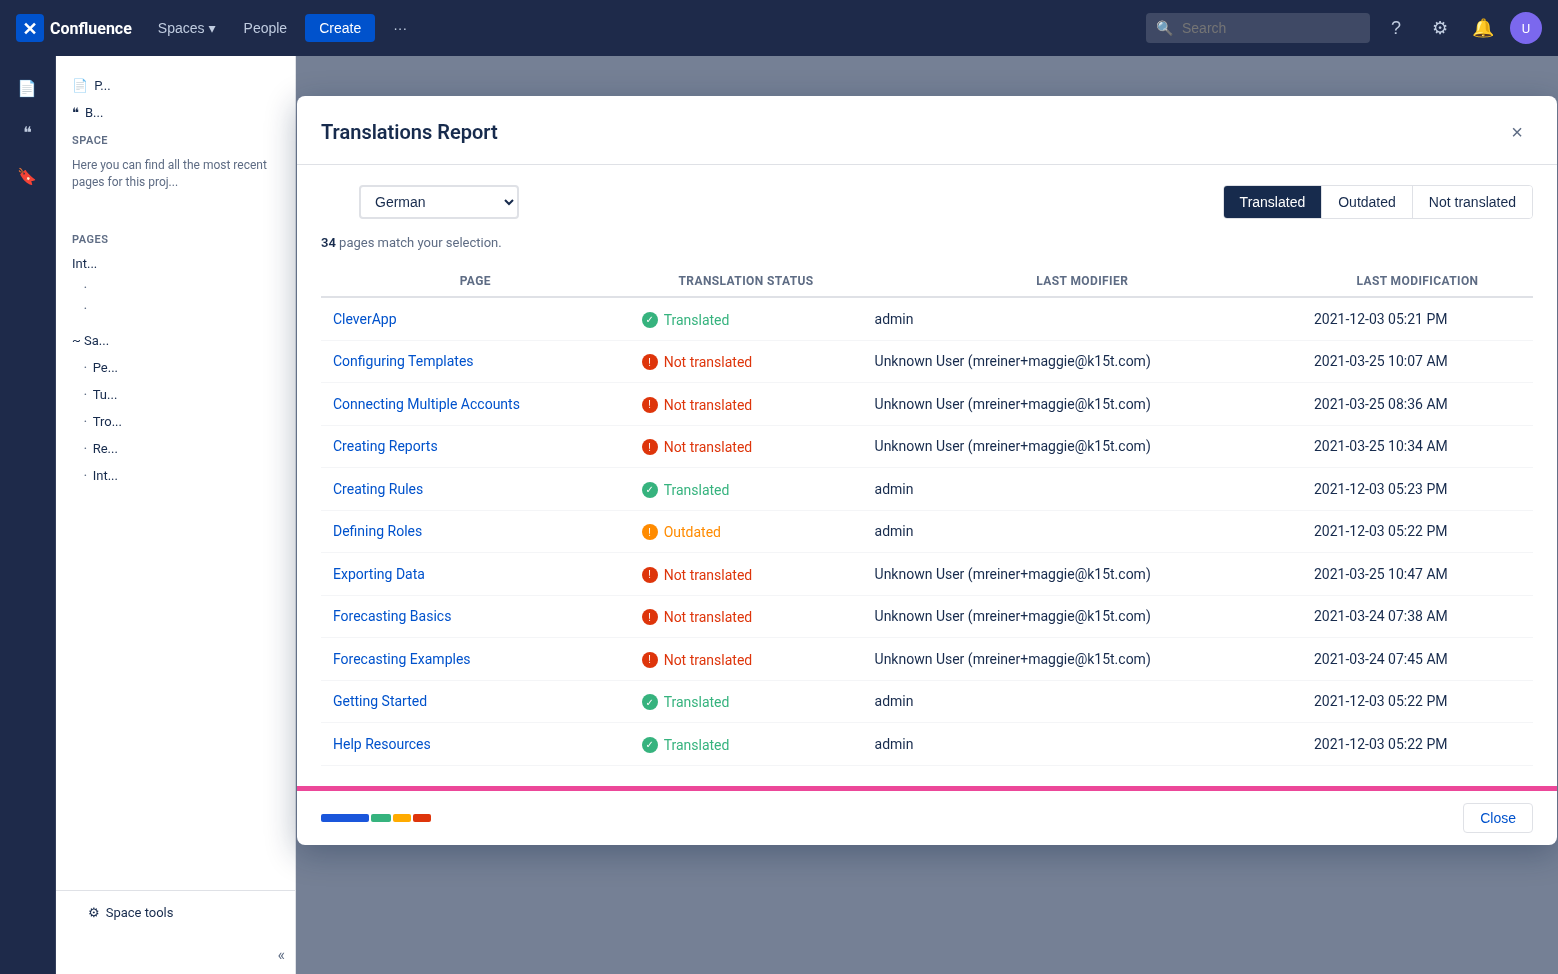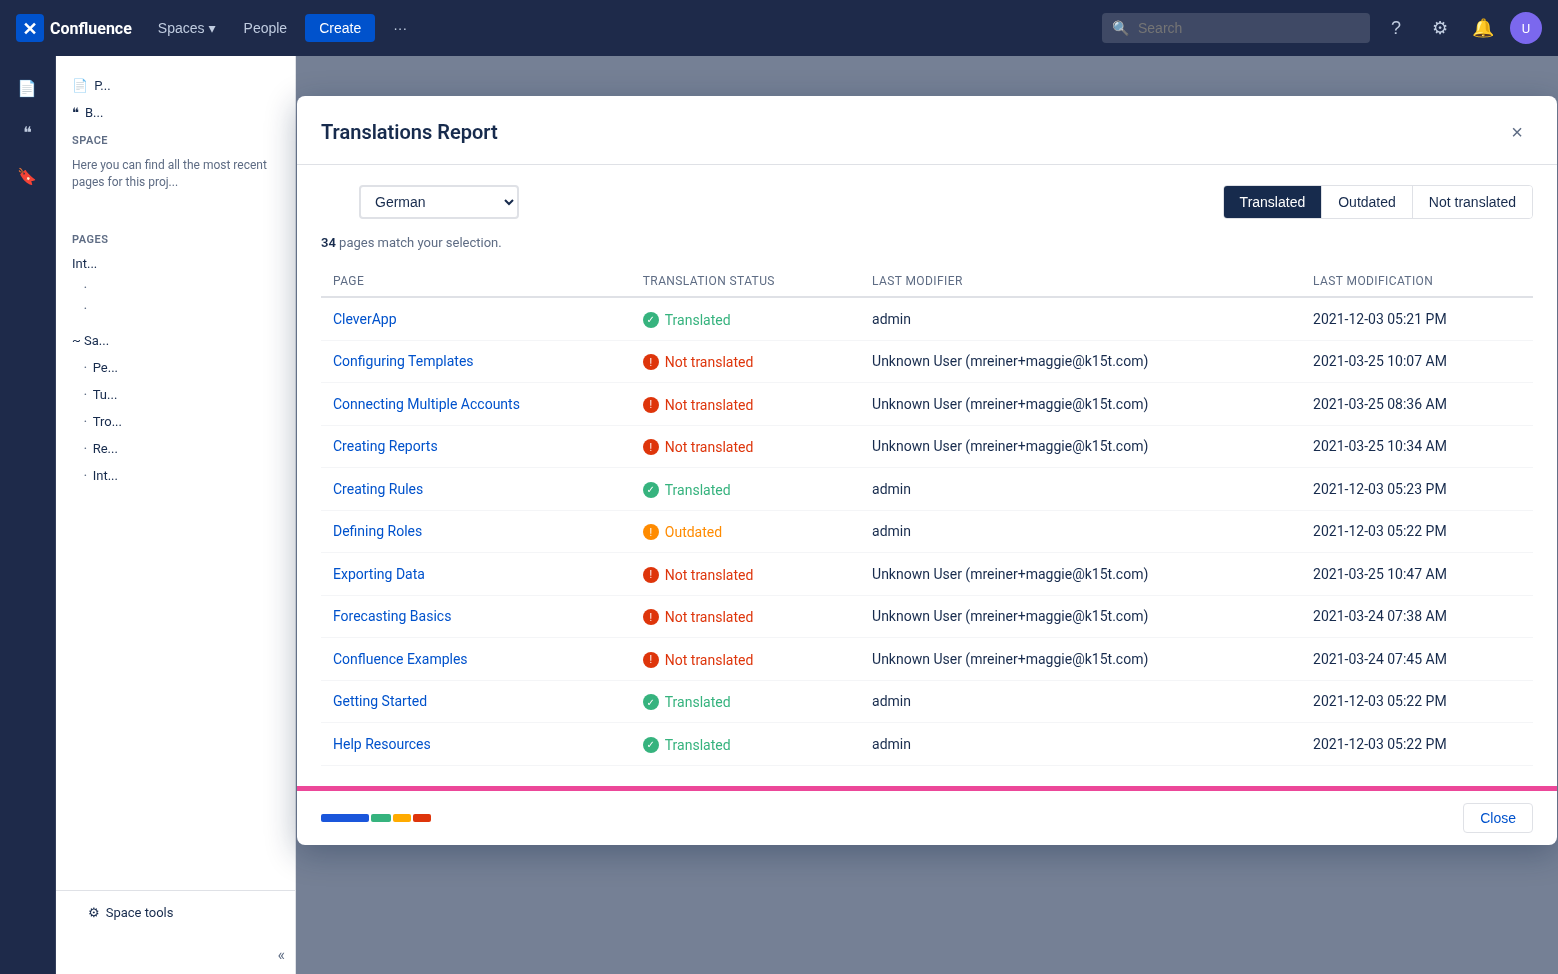--- a/index.html
+++ b/index.html
@@ -62,21 +62,21 @@
       font-weight: 500;
     }
     .nav-spacer { flex: 1; }
     .nav-search {
       background: rgba(255,255,255,0.15);
       border: none;
       border-radius: 4px;
       padding: 7px 14px 7px 36px;
       color: #c0cce0;
       font-size: 14px;
-      width: 268px;
+      width: 224px;
       position: relative;
     }
     .search-wrap {
       position: relative;
       display: flex; align-items: center;
     }
     .search-icon-nav {
       position: absolute;
       left: 10px;
       color: #c0cce0;
@@ -276,23 +276,23 @@
       color: #172B4D;
       font-weight: 600;
     }
 
     
     .report-table {
       width: 100%;
       border-collapse: collapse;
     }
     .report-table th {
-      text-align: left;
+      text-align: center;
       font-size: 12px;
-      font-weight: 400;
+      font-weight: 700;
       color: #5e6c84;
       padding: 8px 12px;
       border-bottom: 2px solid #dfe1e6;
       text-transform: uppercase;
       letter-spacing: 0.4px;
     }
     .report-table td {
       padding: 12px 12px;
       border-bottom: 1px solid #f4f5f7;
       font-size: 14px;
@@ -563,21 +563,21 @@
                 <tr>
                   <td><a class="page-link">Forecasting Basics</a></td>
                   <td><span class="status-badge" style="color: rgb(222, 53, 11);">
                       <span class="status-icon icon-not-translated">!</span>
                       <span>Not translated</span>
                     </span></td>
                   <td>Unknown User (mreiner+maggie@k15t.com)</td>
                   <td>2021-03-24 07:38 AM</td>
                 </tr>
                 <tr>
-                  <td><a class="page-link">Confluence Examples</a></td>
+                  <td><a class="page-link">Forecasting Examples</a></td>
                   <td><span class="status-badge" style="color: rgb(222, 53, 11);">
                       <span class="status-icon icon-not-translated">!</span>
                       <span>Not translated</span>
                     </span></td>
                   <td>Unknown User (mreiner+maggie@k15t.com)</td>
                   <td>2021-03-24 07:45 AM</td>
                 </tr>
                 <tr>
                   <td><a class="page-link">Getting Started</a></td>
                   <td><span class="status-badge" style="color: rgb(54, 179, 126);">

